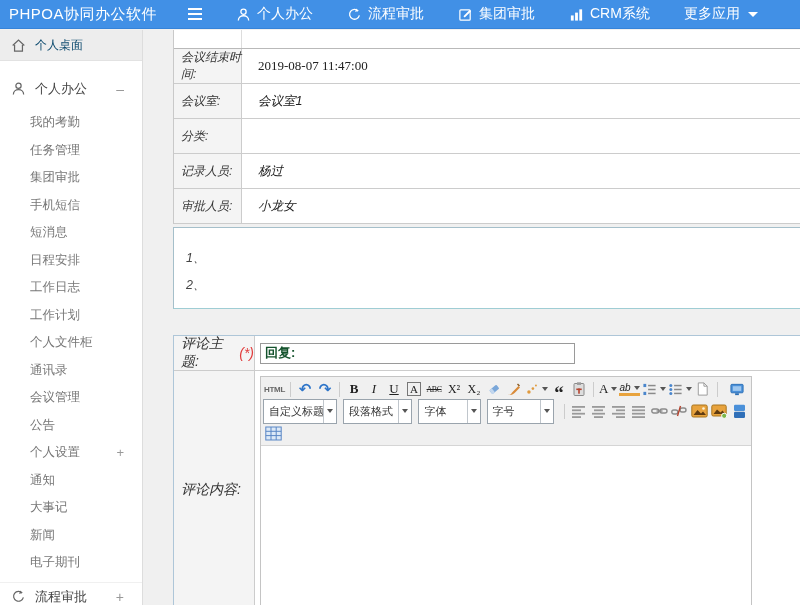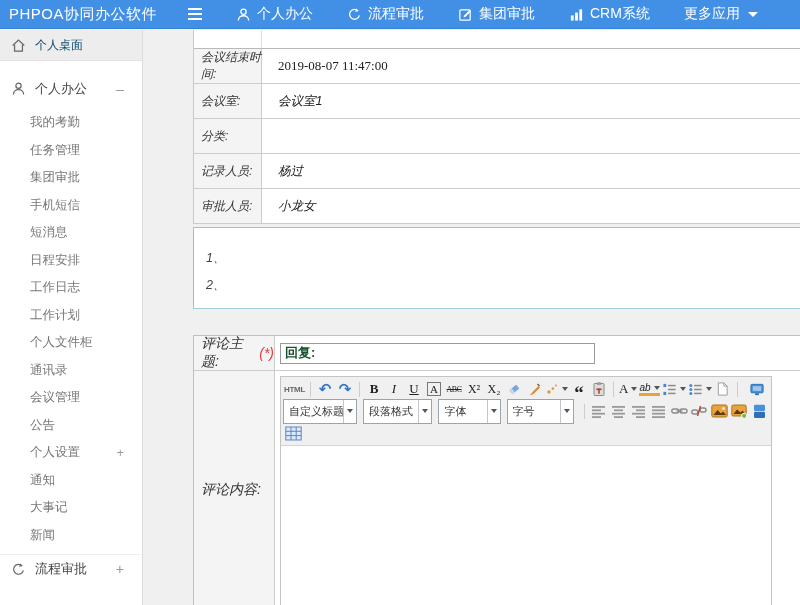--- a/index.html
+++ b/index.html
@@ -27,21 +27,21 @@
     padding-left:11px; font-size:13px; color:#444; position:relative; cursor:pointer;}
   .side-group .exp { position:absolute; right:18px; color:#999; font-size:14px; }
   .subitems { margin-top:6px; }
   .subitem { height:27.5px; display:flex; align-items:center; padding-left:30px;
     font-size:12.5px; color:#777; position:relative; cursor:pointer; }
   .subitem .exp { position:absolute; right:18px; color:#999; font-size:13px; }
   .side-bottom { margin-top:5px; border-top:1px solid #f0f0f0; }
 
   
   .content { position:absolute; top:29px; left:144px; right:0; bottom:0; background:#f0f0f0;
-    padding:1px 0 0 49px; overflow:hidden; }
+    padding:1px 0 0 29px; overflow:hidden; }
 
   .form-table { width:720px; border-left:1px solid #c9c9c9; background:#fff; }
   .part-row { height:19px; display:flex; border-bottom:1px solid #b9b9b9; background:#fff;}
   .part-row .lc { width:68px; border-right:1px solid #ddd; }
   .form-row { height:35px; display:flex; border-bottom:1px solid #ccc; }
   .form-row .label { width:68px; background:#f4f4f4; border-right:1px solid #ccc;
     display:flex; align-items:center; padding-left:7px; font-size:12px; color:#333; font-style:italic; }
   .form-row .value { flex:1; display:flex; align-items:center; padding-left:16px;
     font-size:12.5px; color:#222; font-style:italic; }
   .form-row .value.upright { font-style:normal; font-family:"Liberation Serif","DejaVu Serif",serif; font-size:13px;}
@@ -233,20 +233,24 @@
       <div class="subitem">
         <span>大事记</span>
         <span class="exp"></span>
       </div>
 
       <div class="subitem">
         <span>新闻</span>
         <span class="exp"></span>
       </div>
 
+      <div class="subitem">
+        <span>电子期刊</span>
+        <span class="exp"></span>
+      </div>
 
   </div>
 
   <div class="side-group side-bottom">
     <svg width="15" height="15" viewBox="0 0 16 16" fill="none" stroke="#666" stroke-width="1.3">
         <path d="M13.2 9A5.3 5.3 0 1 1 12 4.2"></path>
         <path d="M10.2 1.6l1.6 3-3.3.4z" fill="#666" stroke="none"></path>
       </svg>
     <span>流程审批</span>
     <span class="exp">+</span>

